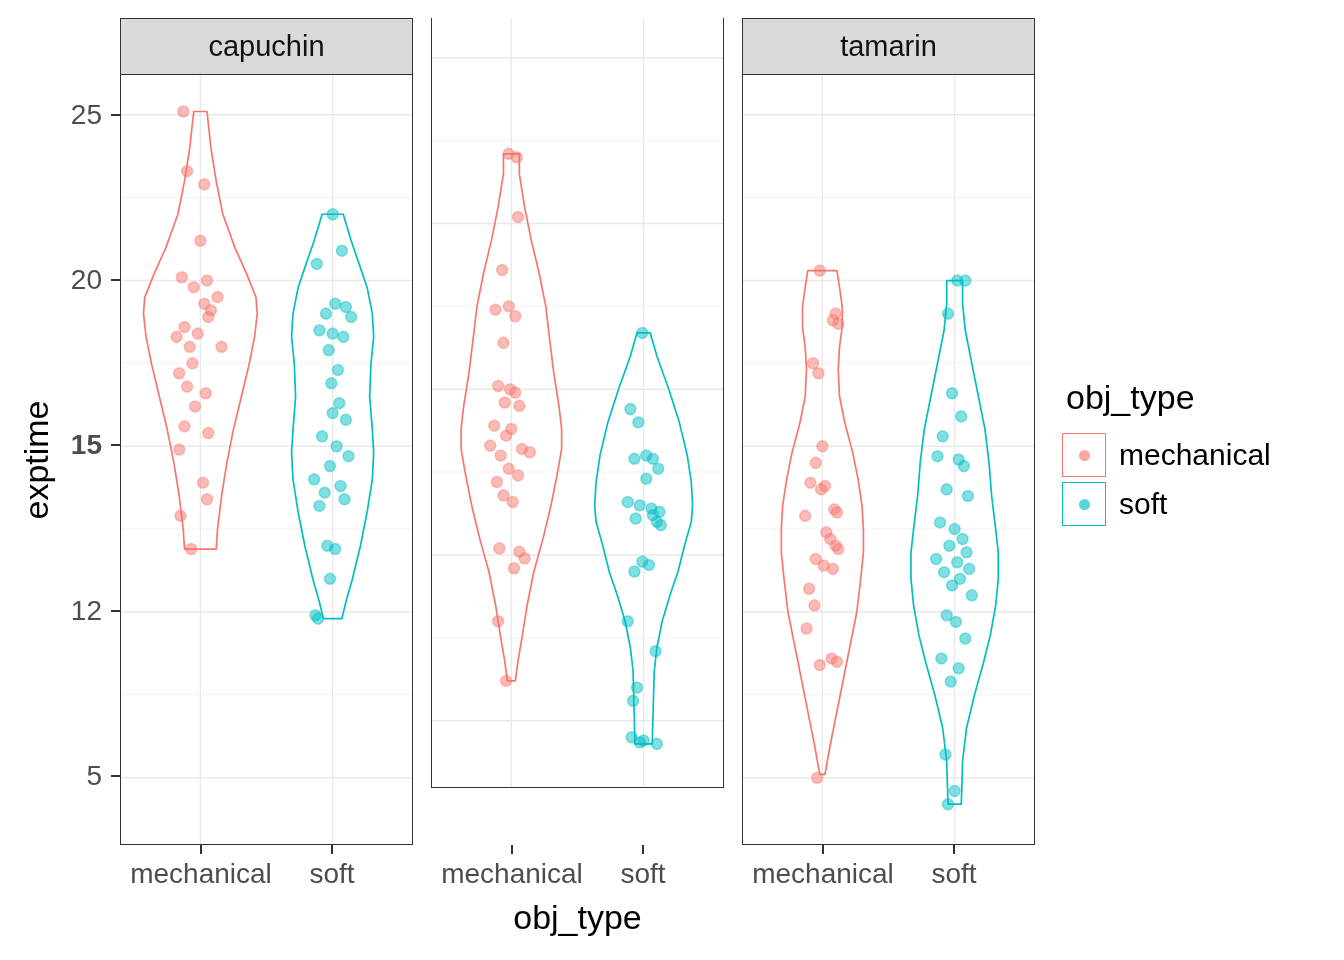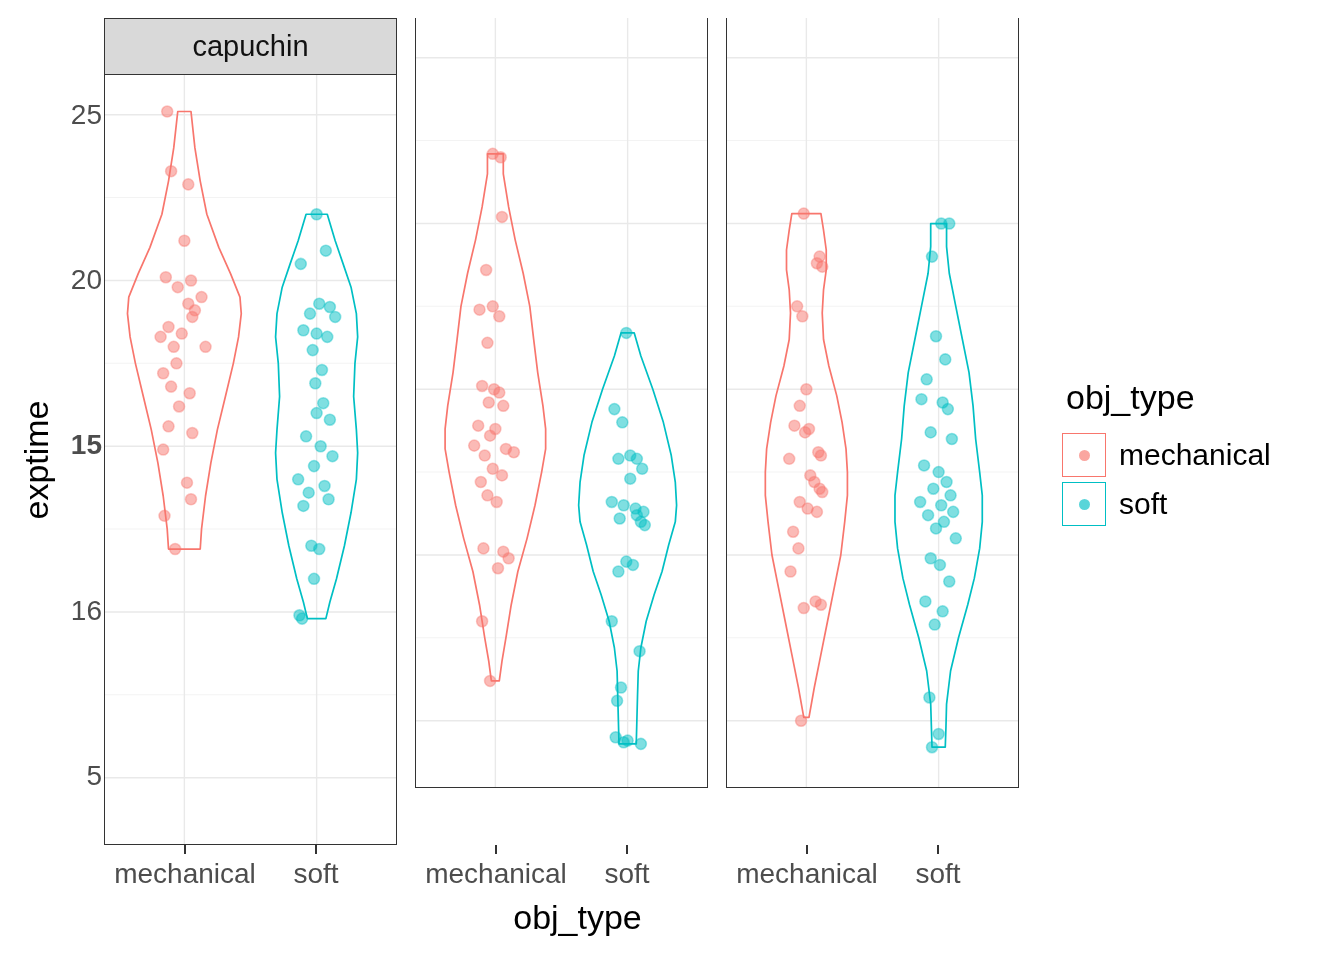--- a/index.html
+++ b/index.html
@@ -1,21 +1,21 @@
 <!DOCTYPE html>
 <html><head>
 <meta charset="utf-8">
 <style>
   * { margin:0; padding:0; box-sizing:border-box; }
   html,body { background:#ffffff; }
   body { font-family:"Liberation Sans", sans-serif; }
   #figure { position:relative; width:1344px; height:960px; background:#ffffff; overflow:hidden; }
 
   
-  #panels { position:absolute; left:104px; top:18px; display:flex; }
+  #panels { position:absolute; left:120px; top:18px; display:flex; }
   .facet { position:relative; width:293px; margin-right:18px; }
   .facet:last-child { margin-right:0; }
   .strip { height:57px; width:100%; background:#D9D9D9; border:1.5px solid #333333;
            display:flex; align-items:center; justify-content:center;
            font-size:29px; color:#111111; }
   .panel { position:relative; height:770px; width:100%; background:#ffffff;
            border:1.5px solid #333333; border-top:none; }
   .panel-canvas { position:absolute; left:0; top:0; width:100%; height:100%; }
 
   
@@ -48,21 +48,21 @@
 <body>
 
 <div id="figure">
 
   <span id="y-axis-title">exptime</span>
 
   <div id="y-axis">
       <div class="y-tick-mark" style="top: 774.9px;"></div>
       <span class="y-tick-label" style="top: 759.9px;">5</span>
       <div class="y-tick-mark" style="top: 609.6px;"></div>
-      <span class="y-tick-label" style="top: 594.6px;">16</span>
+      <span class="y-tick-label" style="top: 594.6px;">12</span>
       <div class="y-tick-mark" style="top: 444.3px;"></div>
       <span class="y-tick-label" style="top: 429.3px; font-weight: bold;">15</span>
       <div class="y-tick-mark" style="top: 279px;"></div>
       <span class="y-tick-label" style="top: 264px;">20</span>
       <div class="y-tick-mark" style="top: 113.7px;"></div>
       <span class="y-tick-label" style="top: 98.7px;">25</span>
     </div>
 
   <div id="panels">
 
@@ -231,20 +231,23 @@
       </div>
       <div class="x-ticks">
         <div class="x-tick-mark" style="left:81px"></div>
         <div class="x-tick-mark" style="left:212px"></div>
         <span class="x-tick-label" style="left:81px">mechanical</span>
         <span class="x-tick-label" style="left:212px">soft</span>
       </div>
     </div>
 
     <div class="facet">
+      <div class="strip">
+        <span>tamarin</span>
+      </div>
       <div class="panel">
         <svg class="panel-canvas" preserveAspectRatio="none" viewBox="0 0 290 767">
             <line x1="0" x2="290" y1="618.2" y2="618.2" stroke="#F3F3F3" stroke-width="1"></line>
             <line x1="0" x2="290" y1="452.9" y2="452.9" stroke="#F3F3F3" stroke-width="1"></line>
             <line x1="0" x2="290" y1="287.6" y2="287.6" stroke="#F3F3F3" stroke-width="1"></line>
             <line x1="0" x2="290" y1="122.3" y2="122.3" stroke="#F3F3F3" stroke-width="1"></line>
             <line x1="0" x2="290" y1="700.9" y2="700.9" stroke="#E9E9E9" stroke-width="1.4"></line>
             <line x1="0" x2="290" y1="535.6" y2="535.6" stroke="#E9E9E9" stroke-width="1.4"></line>
             <line x1="0" x2="290" y1="370.3" y2="370.3" stroke="#E9E9E9" stroke-width="1.4"></line>
             <line x1="0" x2="290" y1="205.0" y2="205.0" stroke="#E9E9E9" stroke-width="1.4"></line>

